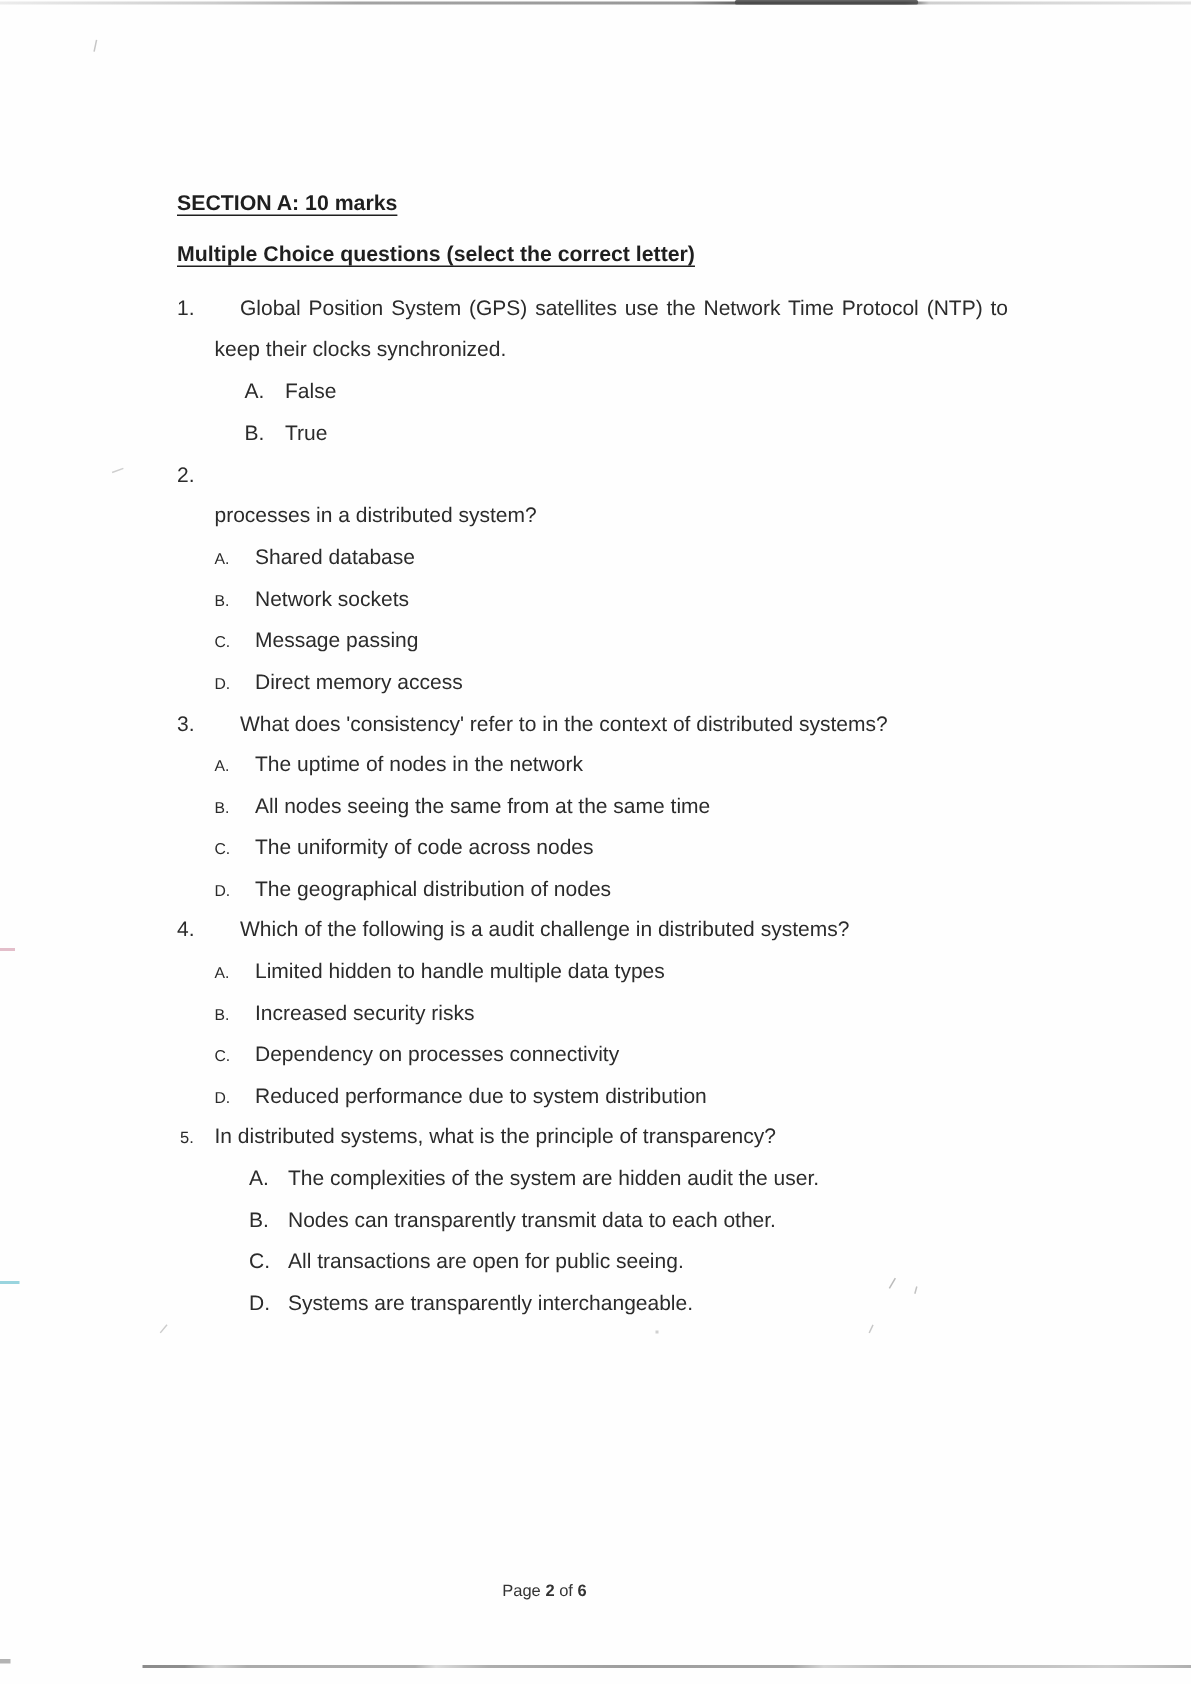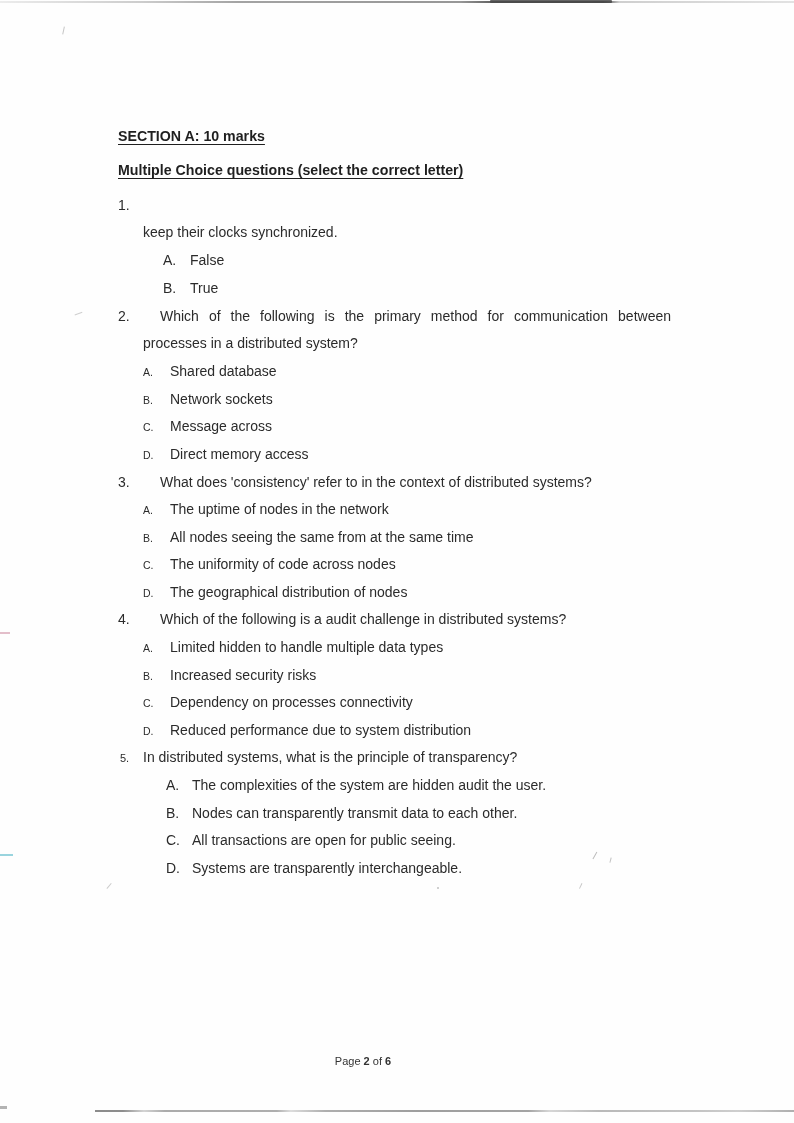--- a/index.html
+++ b/index.html
@@ -126,42 +126,42 @@
 
   <div class="row heading" style="top:127px">
     <span class="hd-text">SECTION A: 10 marks</span>
   </div>
   <div class="row heading" style="top:161px">
     <span class="hd-text">Multiple Choice questions (select the correct letter)</span>
   </div>
 
   <div class="row jrow" style="top:196px">
     <span class="num">1.</span>
+    <div class="jtext">Global Position System (GPS) satellites use the Network Time Protocol (NTP) to</div>
   </div>
   <div class="row cont" style="top:223px">keep their clocks synchronized.</div>
   <div class="row opt-a" style="top:251px">
     <span class="letter">A.</span><span>False</span>
   </div>
   <div class="row opt-a" style="top:279px">
     <span class="letter">B.</span><span>True</span>
   </div>
 
   <div class="row jrow" style="top:307px">
     <span class="num">2.</span>
-    <div class="jtext" style="width:511px">Which of the following is the primary method for communication between</div>
   </div>
   <div class="row cont" style="top:334px">processes in a distributed system?</div>
   <div class="row opt-b" style="top:362px">
     <span class="letter">A.</span><span>Shared database</span>
   </div>
   <div class="row opt-b" style="top:390px">
     <span class="letter">B.</span><span>Network sockets</span>
   </div>
   <div class="row opt-b" style="top:417px">
-    <span class="letter">C.</span><span>Message across</span>
+    <span class="letter">C.</span><span>Message passing</span>
   </div>
   <div class="row opt-b" style="top:445px">
     <span class="letter">D.</span><span>Direct memory access</span>
   </div>
 
   <div class="row qrow" style="top:473px">
     <span class="num">3.</span><span>What does 'consistency' refer to in the context of distributed systems?</span>
   </div>
   <div class="row opt-b" style="top:500px">
     <span class="letter">A.</span><span>The uptime of nodes in the network</span>

